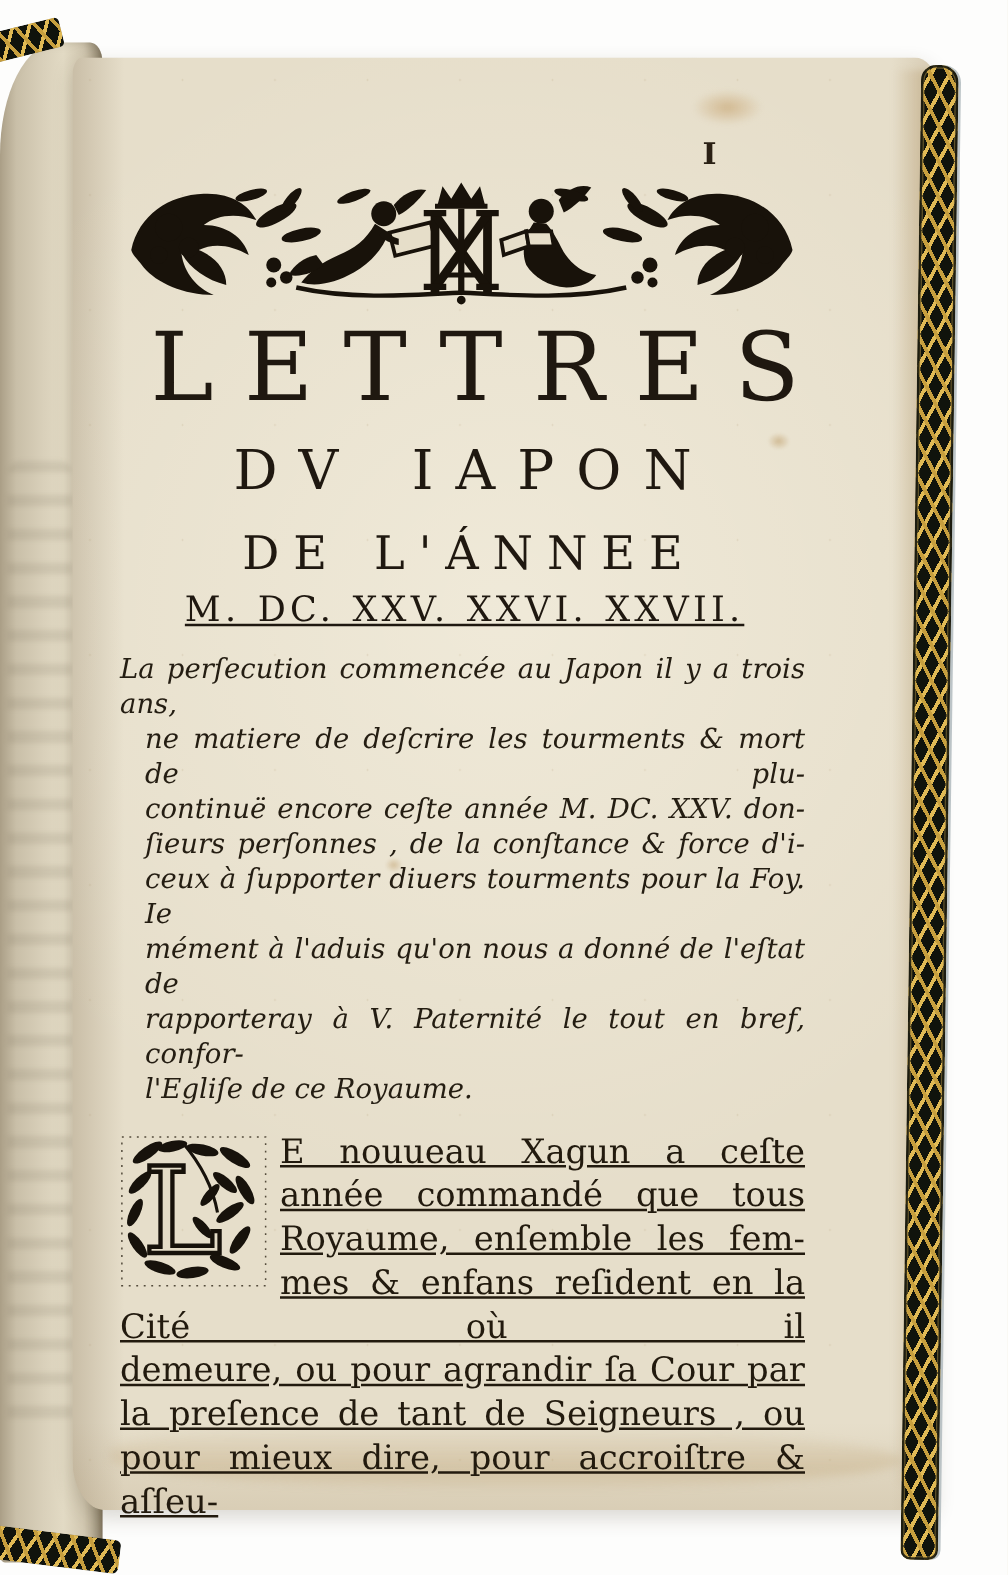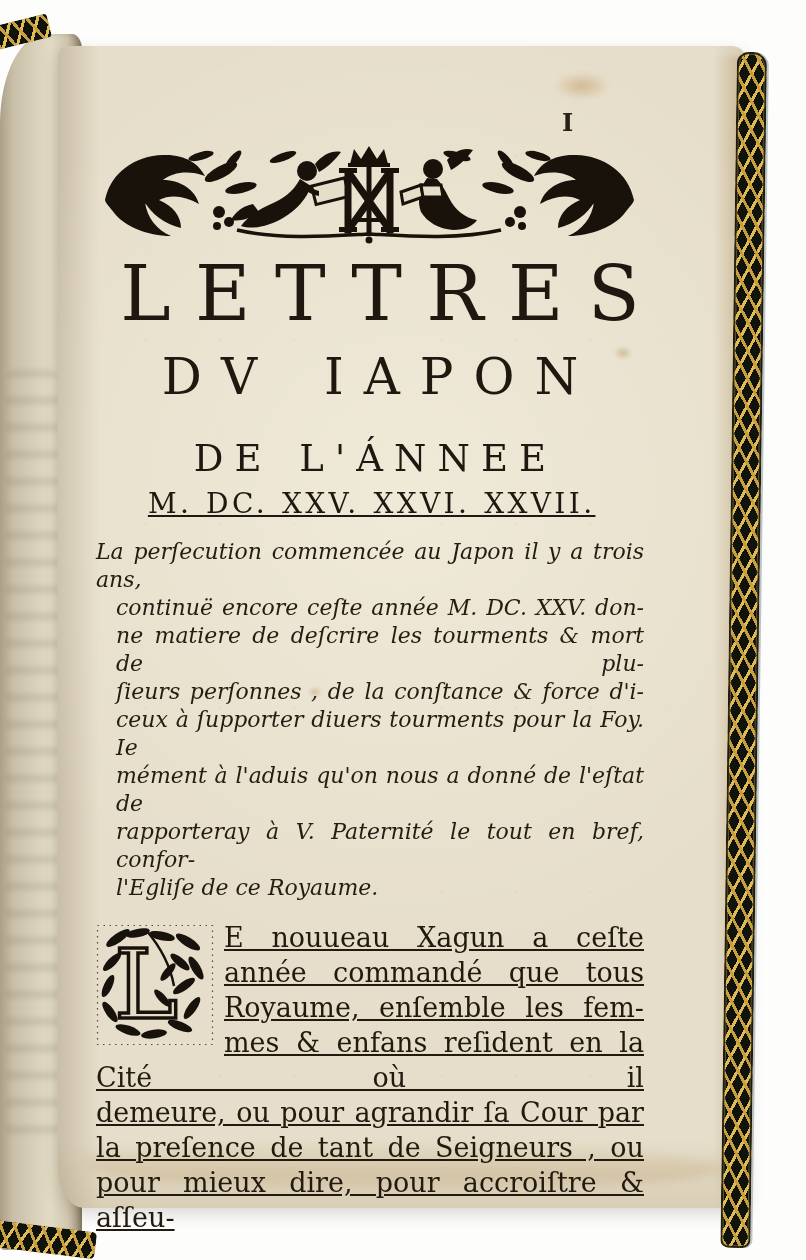--- a/index.html
+++ b/index.html
@@ -57,22 +57,22 @@
 
   .page-number { position:absolute; left:504px; top:62px; font-size:24px; font-weight:bold;
     color:#2a2014; letter-spacing:1px; }
 
   .content { position:absolute; left:38px; top:0; width:548px; color:#231b10; }
   .headpiece { display:block; margin:96px 0 0 5px; }
 
   .title-block div { text-align:center; white-space:nowrap; color:#1f1810; }
   .t1 { margin-top:6px;  font-size:76px; line-height:84px; letter-spacing:.32em; text-indent:.32em; }
   .t2 { margin-top:14px; font-size:40px; line-height:44px; letter-spacing:.82em; text-indent:.82em; }
-  .t3 { margin-top:8px;  font-size:50px; line-height:66px; letter-spacing:.40em; text-indent:.40em; word-spacing:.22em; }
-  .t4 { margin-top:28px; font-size:37px; line-height:42px; letter-spacing:.30em; text-indent:.30em; word-spacing:.10em; }
+  .t3 { margin-top:8px;  font-size:44px; line-height:66px; letter-spacing:.40em; text-indent:.40em; word-spacing:.22em; }
+  .t4 { margin-top:12px; font-size:37px; line-height:42px; letter-spacing:.30em; text-indent:.30em; word-spacing:.10em; }
   .t5 { margin-top:8px;  font-size:28px; line-height:32px; letter-spacing:.12em; text-indent:.12em; word-spacing:.06em;text-decoration:underline; }
 
   .summary { margin-top:18px; font-style:italic; font-size:22px; line-height:28px; color:#241d12; }
   .summary .line { text-align:justify; text-align-last:justify; }
   .summary .line.indent { padding-left:20px; }
   .summary .line.last { text-align-last:left; }
 
   .bodytext { margin-top:18px; font-size:27px; line-height:35px; color:#221a0e; }
   .initial-wrap { float:left; width:118px; height:122px; margin:4px 10px 0 0; }
   .bodytext .line { text-align:justify; text-align-last:justify;text-decoration:underline; }
@@ -161,22 +161,22 @@
 
       <div class="title-block">
         <div class="t1">LETTRES</div>
         <div class="t3">DV IAPON</div>
         <div class="t4">DE L'ÁNNEE</div>
         <div class="t5">M. DC. XXV. XXVI. XXVII.</div>
       </div>
 
       <div class="summary">
         <div class="line">La perſecution commencée au Japon il y a trois ans,</div>
+        <div class="line indent">ne matiere de deſcrire les tourments &amp; mort de plu-</div>
         <div class="line indent">continuë encore ceſte année M. DC. XXV. don-</div>
-        <div class="line indent">ne matiere de deſcrire les tourments &amp; mort de plu-</div>
         <div class="line indent">ſieurs perſonnes , de la conſtance &amp; force d'i-</div>
         <div class="line indent">ceux à ſupporter diuers tourments pour la Foy. Ie</div>
         <div class="line indent">mément à l'aduis qu'on nous a donné de l'eſtat de</div>
         <div class="line indent">rapporteray à V. Paternité le tout en bref, confor-</div>
         <div class="line indent last">l'Egliſe de ce Royaume.</div>
       </div>
 
       <div class="bodytext">
         <div class="initial-wrap">
           <svg width="118" height="122" viewBox="0 0 118 122" aria-hidden="true">

